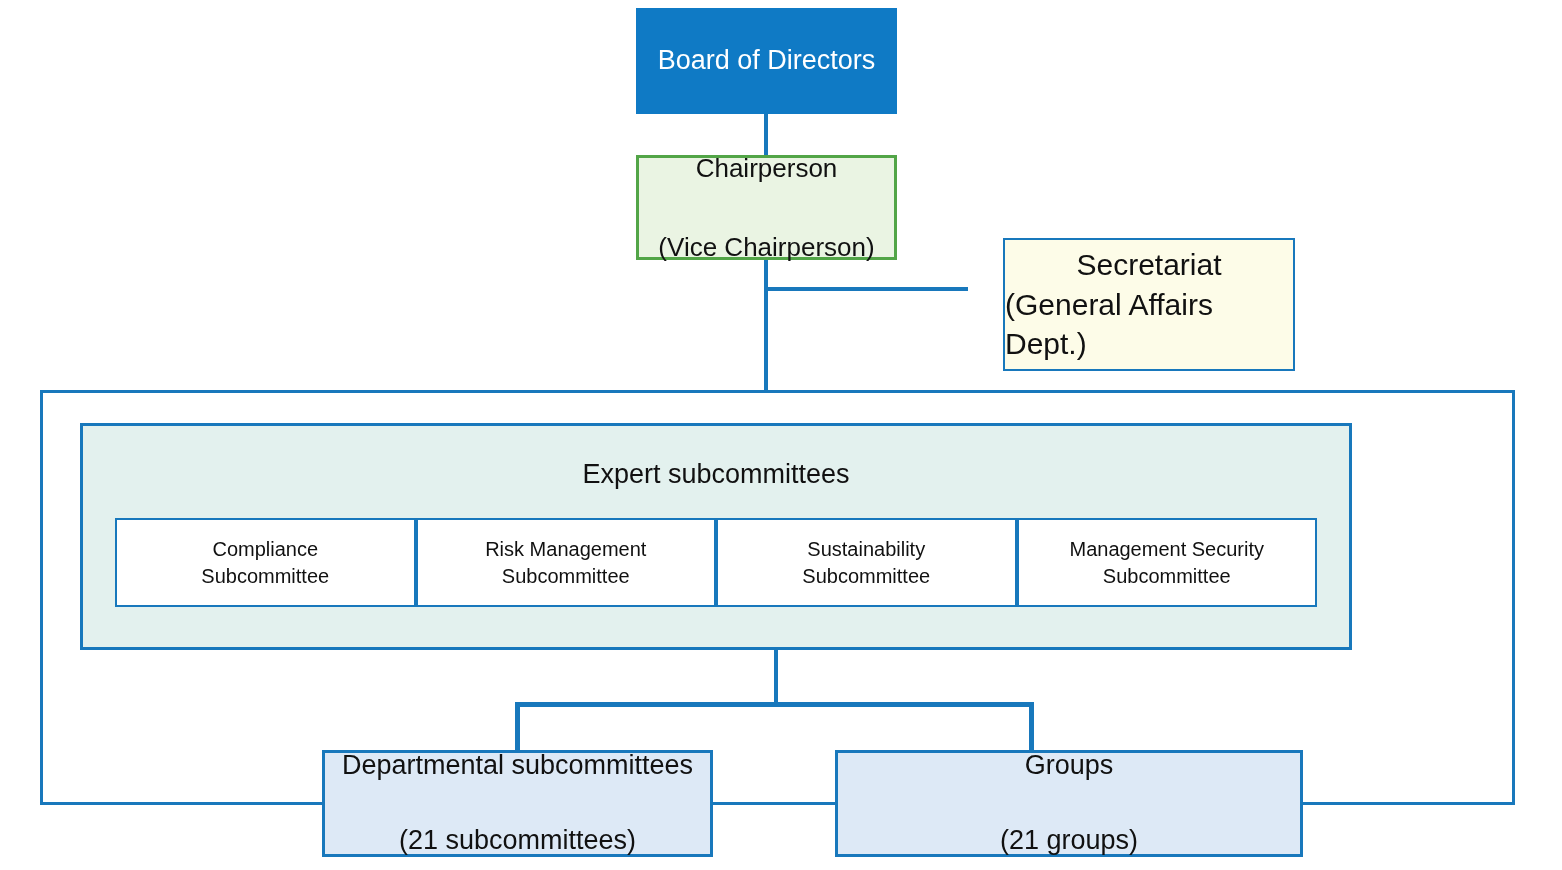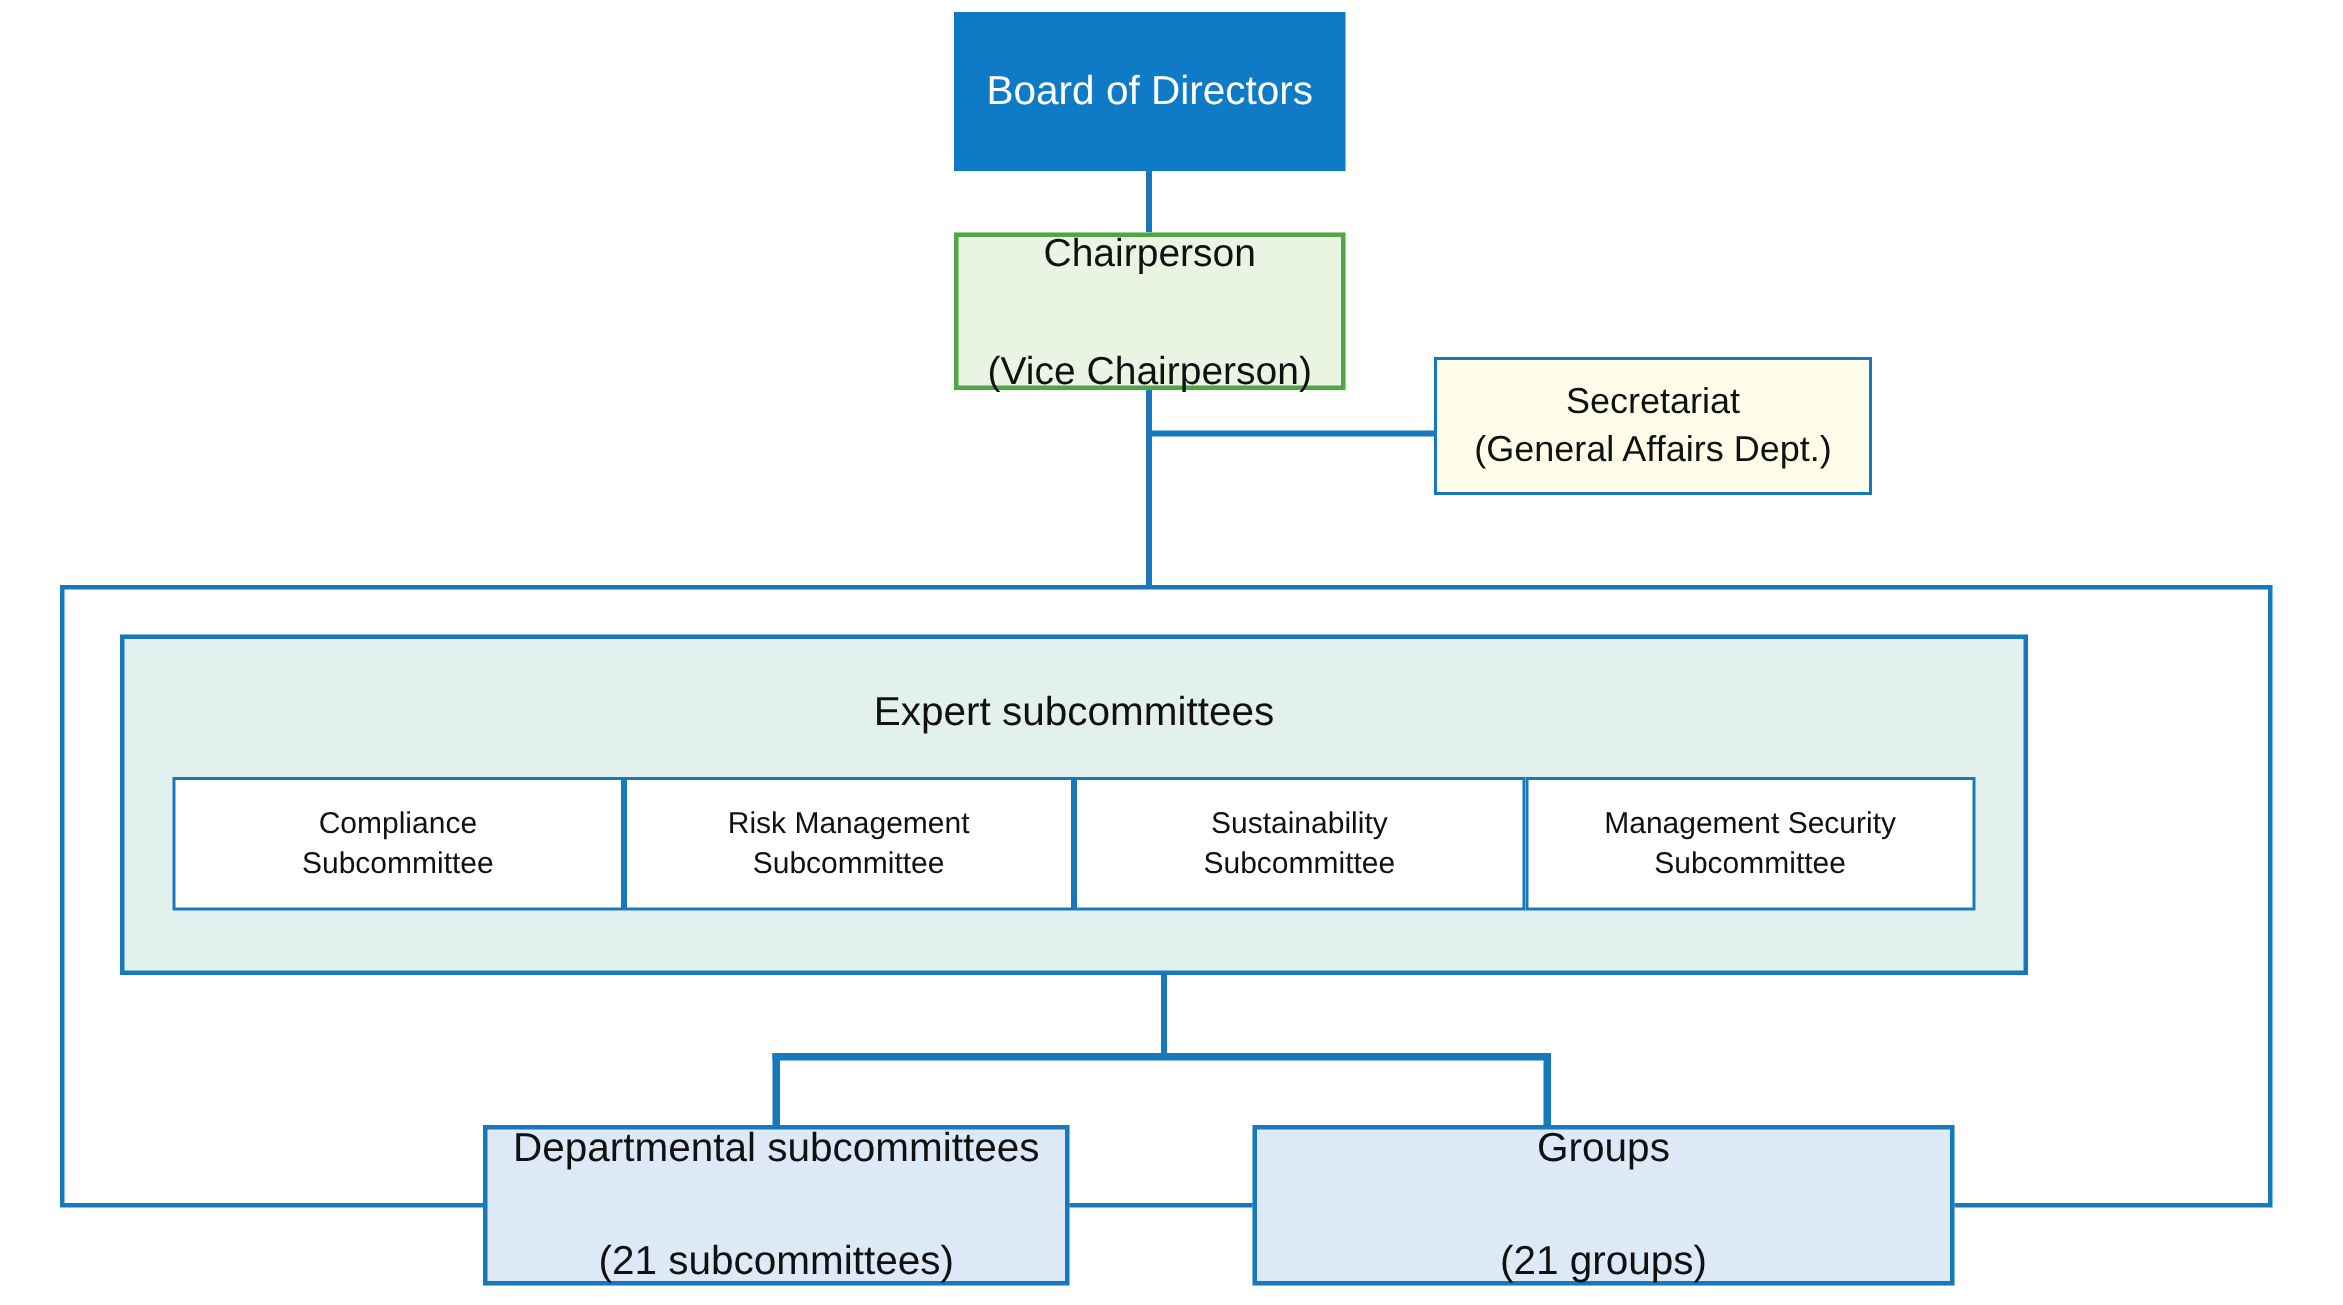--- a/index.html
+++ b/index.html
@@ -41,24 +41,24 @@
     font-size: 27px;
   }
   .chair-box {
     left: 636px; top: 155px; width: 261px; height: 105px;
     background: var(--chair-fill);
     border: 3px solid var(--green-border);
     font-size: 26px;
     gap: 44px;
   }
   .secretariat-box {
-    left: 956px; top: 238px; width: 292px; height: 92px;
+    left: 1003px; top: 238px; width: 292px; height: 133px;
     background: var(--secretariat-fill);
     border: 2px solid var(--primary-blue);
-    font-size: 24px;
+    font-size: 30px;
   }
   .outer-frame {
     position: absolute;
     left: 40px; top: 390px; width: 1475px; height: 415px;
     border: 3px solid var(--primary-blue);
     background: transparent;
   }
   .expert-panel {
     position: absolute;
     left: 80px; top: 423px; width: 1272px; height: 227px;

